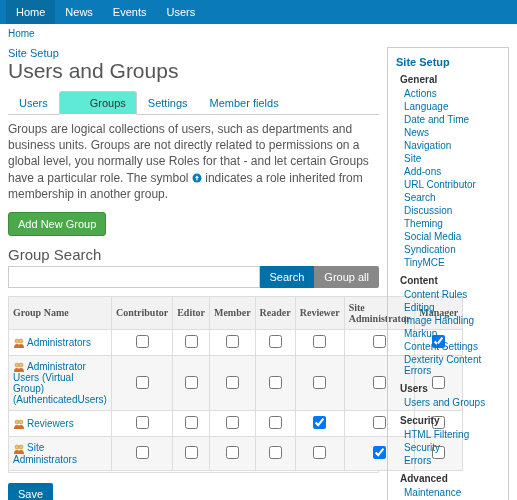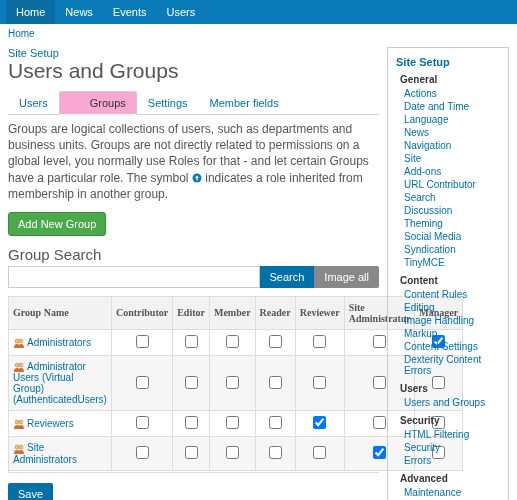--- a/index.html
+++ b/index.html
@@ -14,21 +14,21 @@
   
   .layout { display: flex; align-items: flex-start; padding: 4px 8px 10px 8px; gap: 8px; }
   .main { flex: 1; min-width: 0; }
   .sidebar { width: 122px; border: 1px solid #ccc; padding: 8px 8px; font-size: 10px; }
   
   .site-setup-link { font-size: 11px; }
   h1 { font-size: 21px; font-weight: 400; color: #555; margin: 0 0 8px 0; }
   
   .tabs { display: flex; border-bottom: 1px solid #ccc; margin-bottom: 6px; }
   .tab { padding: 5px 10px; font-size: 11px; color: #0070a8; cursor: pointer; border: 1px solid transparent; border-bottom: none; }
-  .tab.active { background: #f9a8d4; border: 1px solid #ccc; border-bottom: 1px solid #fff; margin-bottom: -1px; color: #333; border-radius: 3px 3px 0 0; padding-left: 30px; }
+  .tab.active { background: #5eead4; border: 1px solid #ccc; border-bottom: 1px solid #fff; margin-bottom: -1px; color: #333; border-radius: 3px 3px 0 0; padding-left: 30px; }
   
   .desc { font-size: 12px; color: #555; line-height: 1.35; margin-bottom: 10px; }
   .desc .inh-icon { display: inline-flex; vertical-align: middle; }
   
   .btn-green { background: #4ba94b; color: #fff; border: 1px solid #3d8b3d; padding: 5px 9px; border-radius: 3px; font-size: 11px; cursor: pointer; margin-bottom: 10px; }
   .btn-blue { background: #0070a8; color: #fff; border: none; padding: 5px 10px; font-size: 11px; cursor: pointer; border-radius: 2px; }
   .btn-gray { background: #888; color: #fff; border: none; padding: 5px 10px; font-size: 11px; cursor: pointer; border-radius: 2px; }
   
   .search-label { font-size: 15px; color: #555; margin-bottom: 3px; }
   .search-row { display: flex; margin-bottom: 8px; }
@@ -92,21 +92,21 @@
       </span>
       <span>indicates a role inherited from membership in another group.</span>
     </div>
 
     <button class="btn-green">Add New Group</button>
 
     <div class="search-label">Group Search</div>
     <div class="search-row">
       <input class="search-input" type="text" value="" style="">
       <button class="btn-blue">Search</button>
-      <button class="btn-gray">Image all</button>
+      <button class="btn-gray">Group all</button>
     </div>
 
     <table class="grid">
       <thead>
           <tr id="thead-row">
             <th>Group Name</th>
             <th>Contributor</th>
             <th>Editor</th>
             <th>Member</th>
             <th>Reader</th>
@@ -192,22 +192,22 @@
 
     <button class="btn-blue save-btn">Save</button>
   </div>
 
   <div class="sidebar">
     <h3>Site Setup</h3>
     <div id="sidebar-body">
         <div class="cat">General</div>
         <ul>
           <li><a>Actions</a></li>
+          <li><a>Language</a></li>
           <li><a>Date and Time</a></li>
-          <li><a>Language</a></li>
           <li><a>News</a></li>
           <li><a>Navigation</a></li>
           <li><a>Site</a></li>
           <li><a>Add-ons</a></li>
           <li><a>URL Contributor</a></li>
           <li><a>Search</a></li>
           <li><a>Discussion</a></li>
           <li><a>Theming</a></li>
           <li><a>Social Media</a></li>
           <li><a>Syndication</a></li>

